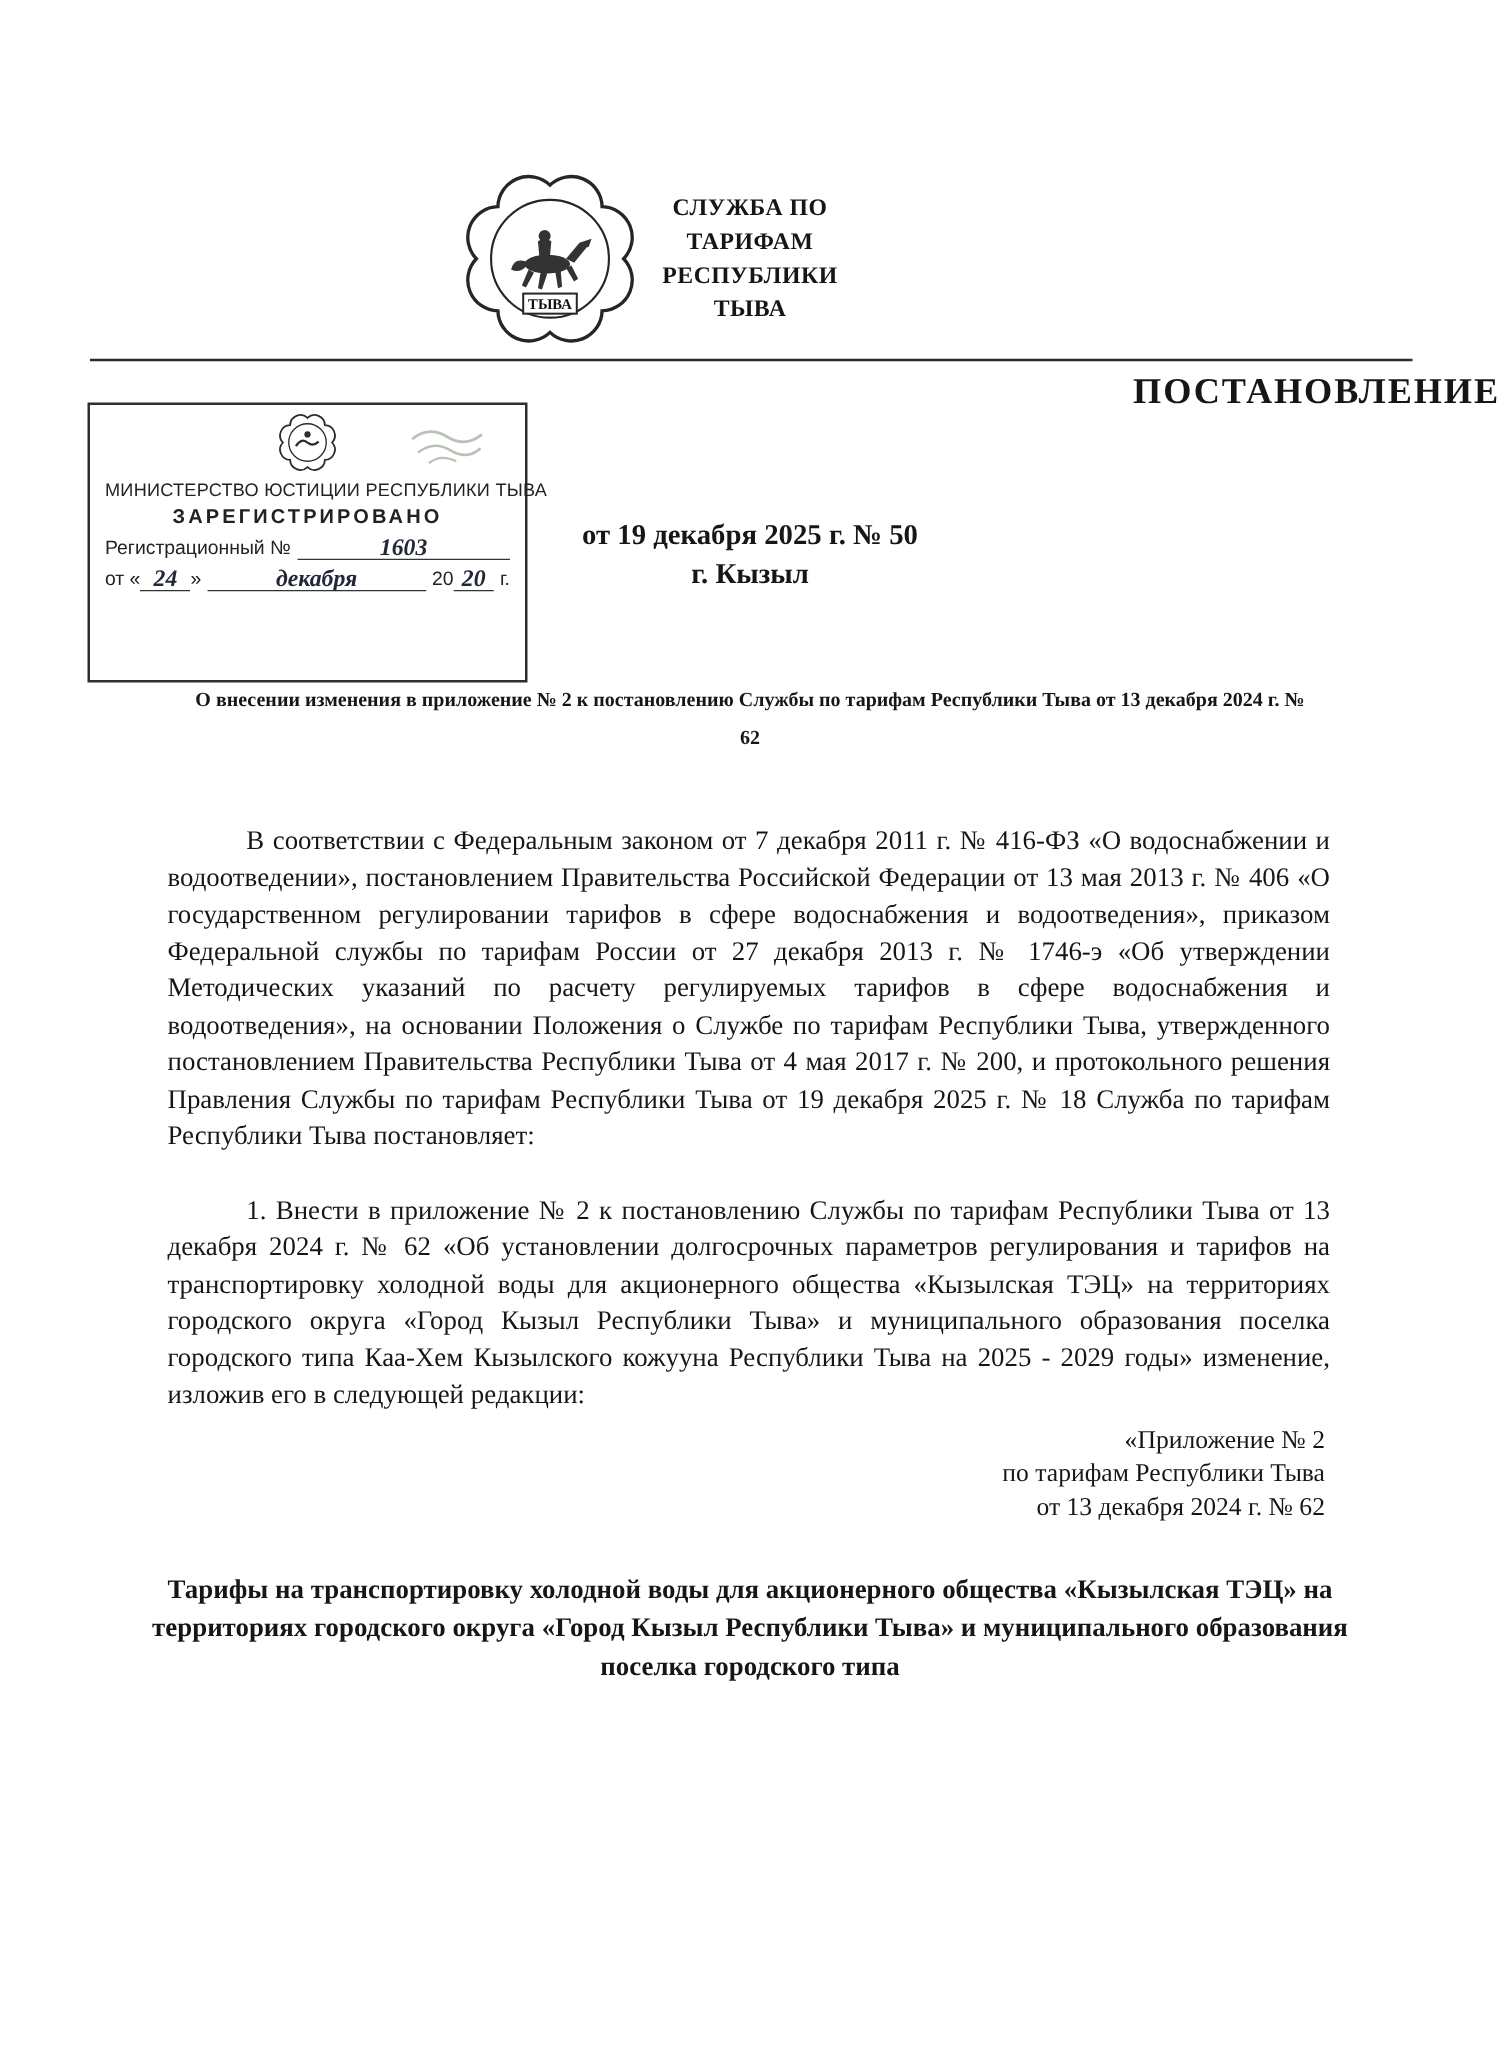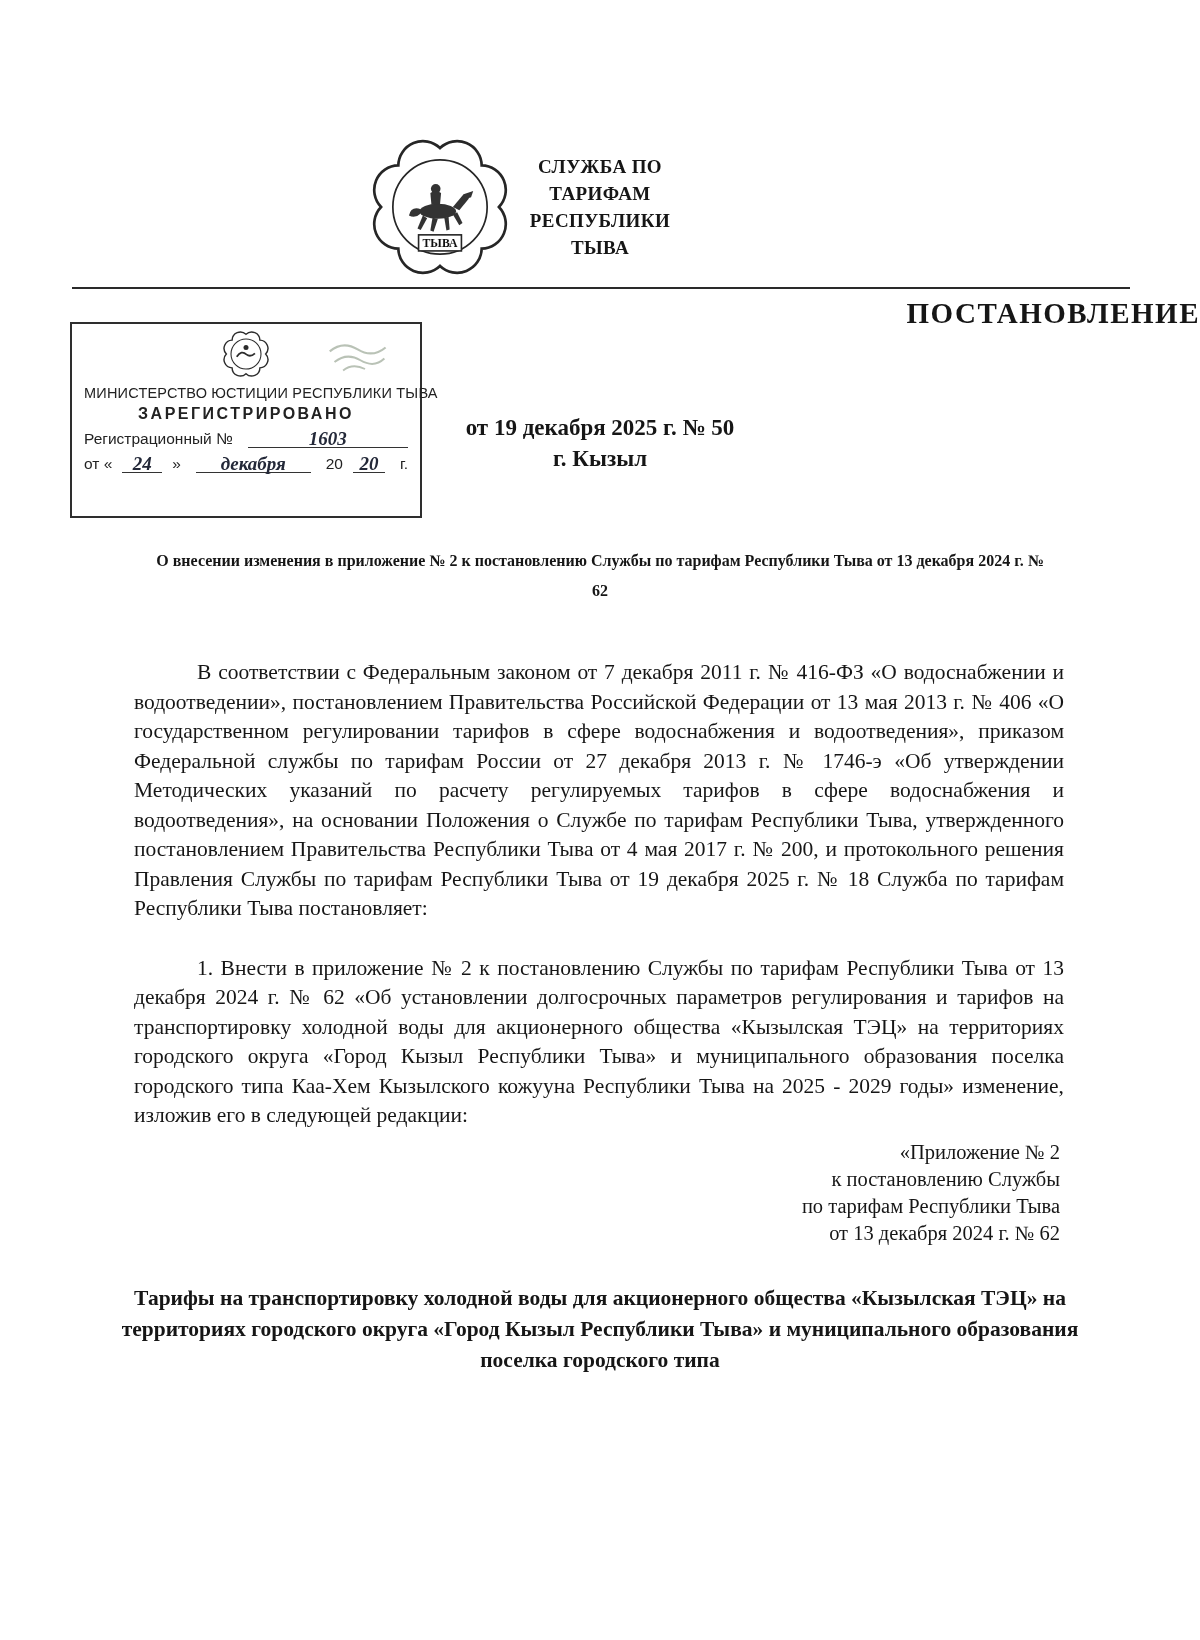--- a/index.html
+++ b/index.html
@@ -45,32 +45,32 @@
   }
 
   
   .mid { position: relative; height: 212px; }
 
   .stamp {
     position: absolute;
     left: 70px;
     top: -8px;
     width: 352px;
-    height: 196px;
+    height: 224px;
     border: 2.5px solid #2e2e2e;
     padding: 5px 12px 8px;
     box-sizing: border-box;
     font-family: "Liberation Sans", sans-serif;
     color: #222;
   }
   .stamp-top { position: relative; height: 54px; display: flex; justify-content: center; }
   .stamp-ghost { position: absolute; right: 4px; top: 4px; opacity: 0.5; transform: rotate(-4deg); }
   .stamp-ministry { text-align: center; font-size: 14.5px; letter-spacing: 0.2px; margin-top: 2px; white-space: nowrap; }
   .stamp-registered { text-align: center; font-size: 16px; font-weight: bold; letter-spacing: 2.5px; margin-top: 4px; }
-  .stamp-row { display: flex; align-items: flex-end; font-size: 15.5px; margin-top: 7px; white-space: nowrap; gap: 10px; }
+  .stamp-row { display: flex; align-items: flex-end; font-size: 15.5px; margin-top: 7px; white-space: nowrap; }
   .uline { border-bottom: 1.6px solid #333; }
   .hand {
     font-family: "Liberation Serif", serif;
     font-style: italic;
     font-weight: bold;
     font-size: 19px;
     line-height: 17px;
     color: #232838;
     text-align: center;
   }
@@ -203,20 +203,19 @@
     </div>
   </div>
 
   <div class="subject">О внесении изменения в приложение № 2 к постановлению Службы по тарифам Республики Тыва от 13 декабря 2024 г. № 62</div>
 
   <p class="para p1">В соответствии с Федеральным законом от 7 декабря 2011 г. № 416-ФЗ «О водоснабжении и водоотведении», постановлением Правительства Российской Федерации от 13 мая 2013 г. № 406 «О государственном регулировании тарифов в сфере водоснабжения и водоотведения», приказом Федеральной службы по тарифам России от 27 декабря 2013 г. № 1746-э «Об утверждении Методических указаний по расчету регулируемых тарифов в сфере водоснабжения и водоотведения», на основании Положения о Службе по тарифам Республики Тыва, утвержденного постановлением Правительства Республики Тыва от 4 мая 2017 г. № 200, и протокольного решения Правления Службы по тарифам Республики Тыва от 19 декабря 2025 г. № 18 Служба по тарифам Республики Тыва постановляет:</p>
   <p class="para p2">1. Внести в приложение № 2 к постановлению Службы по тарифам Республики Тыва от 13 декабря 2024 г. № 62 «Об установлении долгосрочных параметров регулирования и тарифов на транспортировку холодной воды для акционерного общества «Кызылская ТЭЦ» на территориях городского округа «Город Кызыл Республики Тыва» и муниципального образования поселка городского типа Каа-Хем Кызылского кожууна Республики Тыва на 2025 - 2029 годы» изменение, изложив его в следующей редакции:</p>
 
   <div class="appendix">
     <div>«Приложение № 2</div>
-    <div>к постановлению Службы</div>
     <div>по тарифам Республики Тыва</div>
     <div>от 13 декабря 2024 г. № 62</div>
   </div>
 
   <div class="tariff">Тарифы на транспортировку холодной воды для акционерного общества «Кызылская ТЭЦ» на территориях городского округа «Город Кызыл Республики Тыва» и муниципального образования поселка городского типа</div>
 
 </div>
 
 </body></html>

